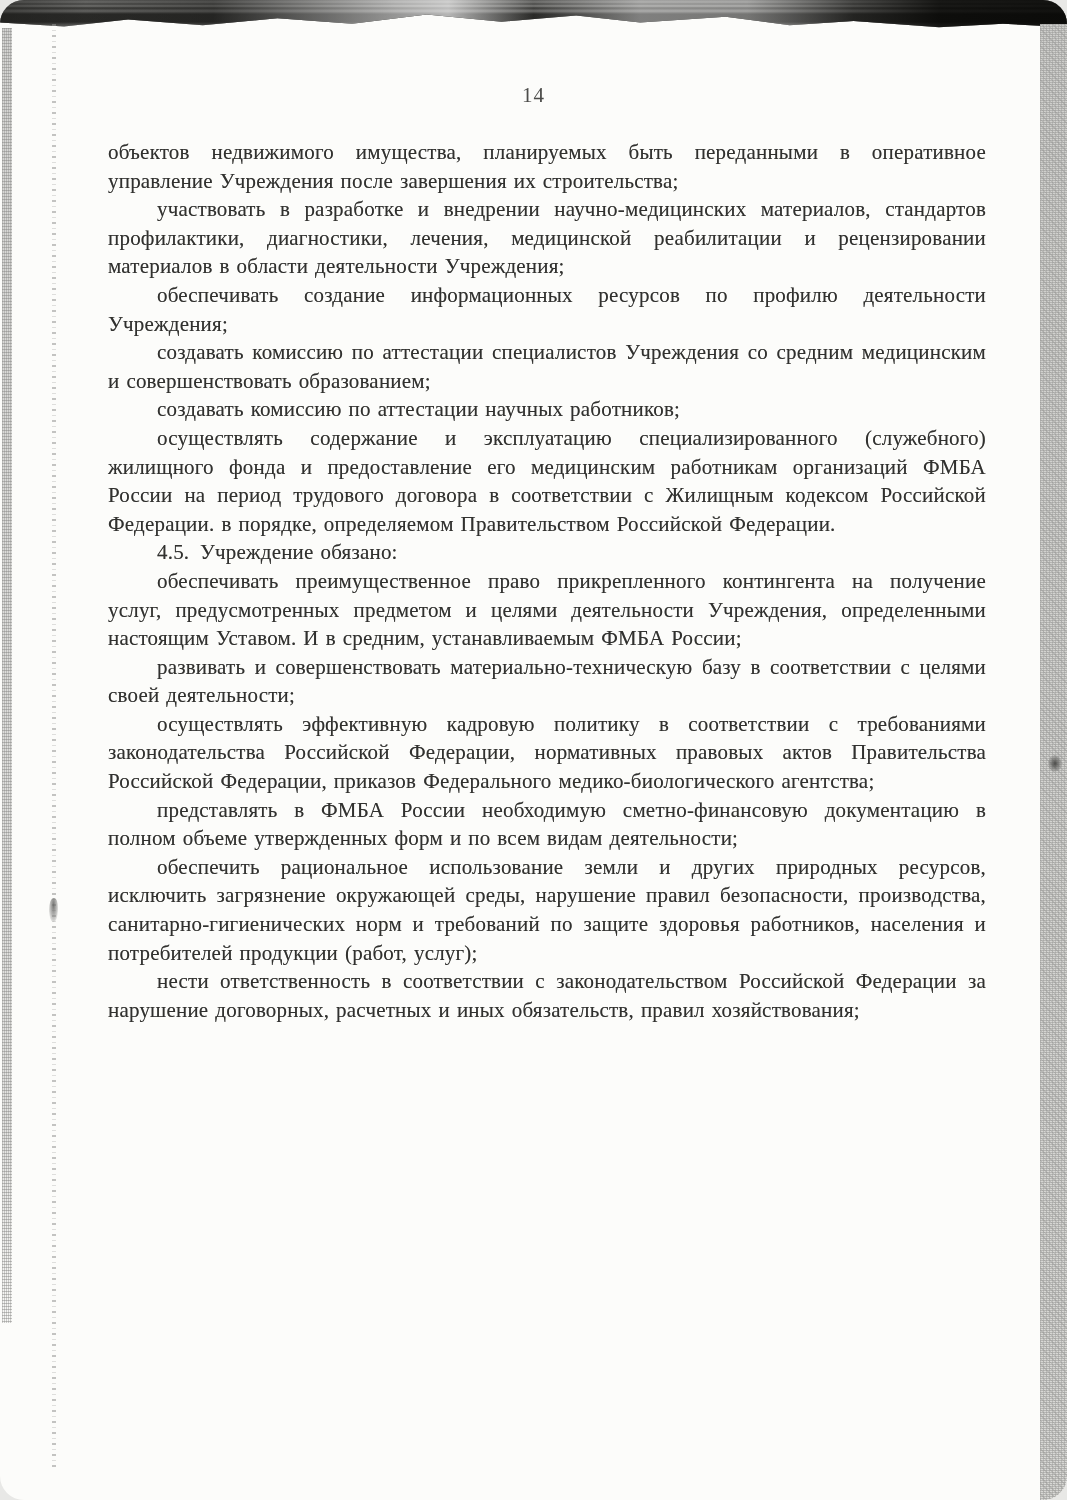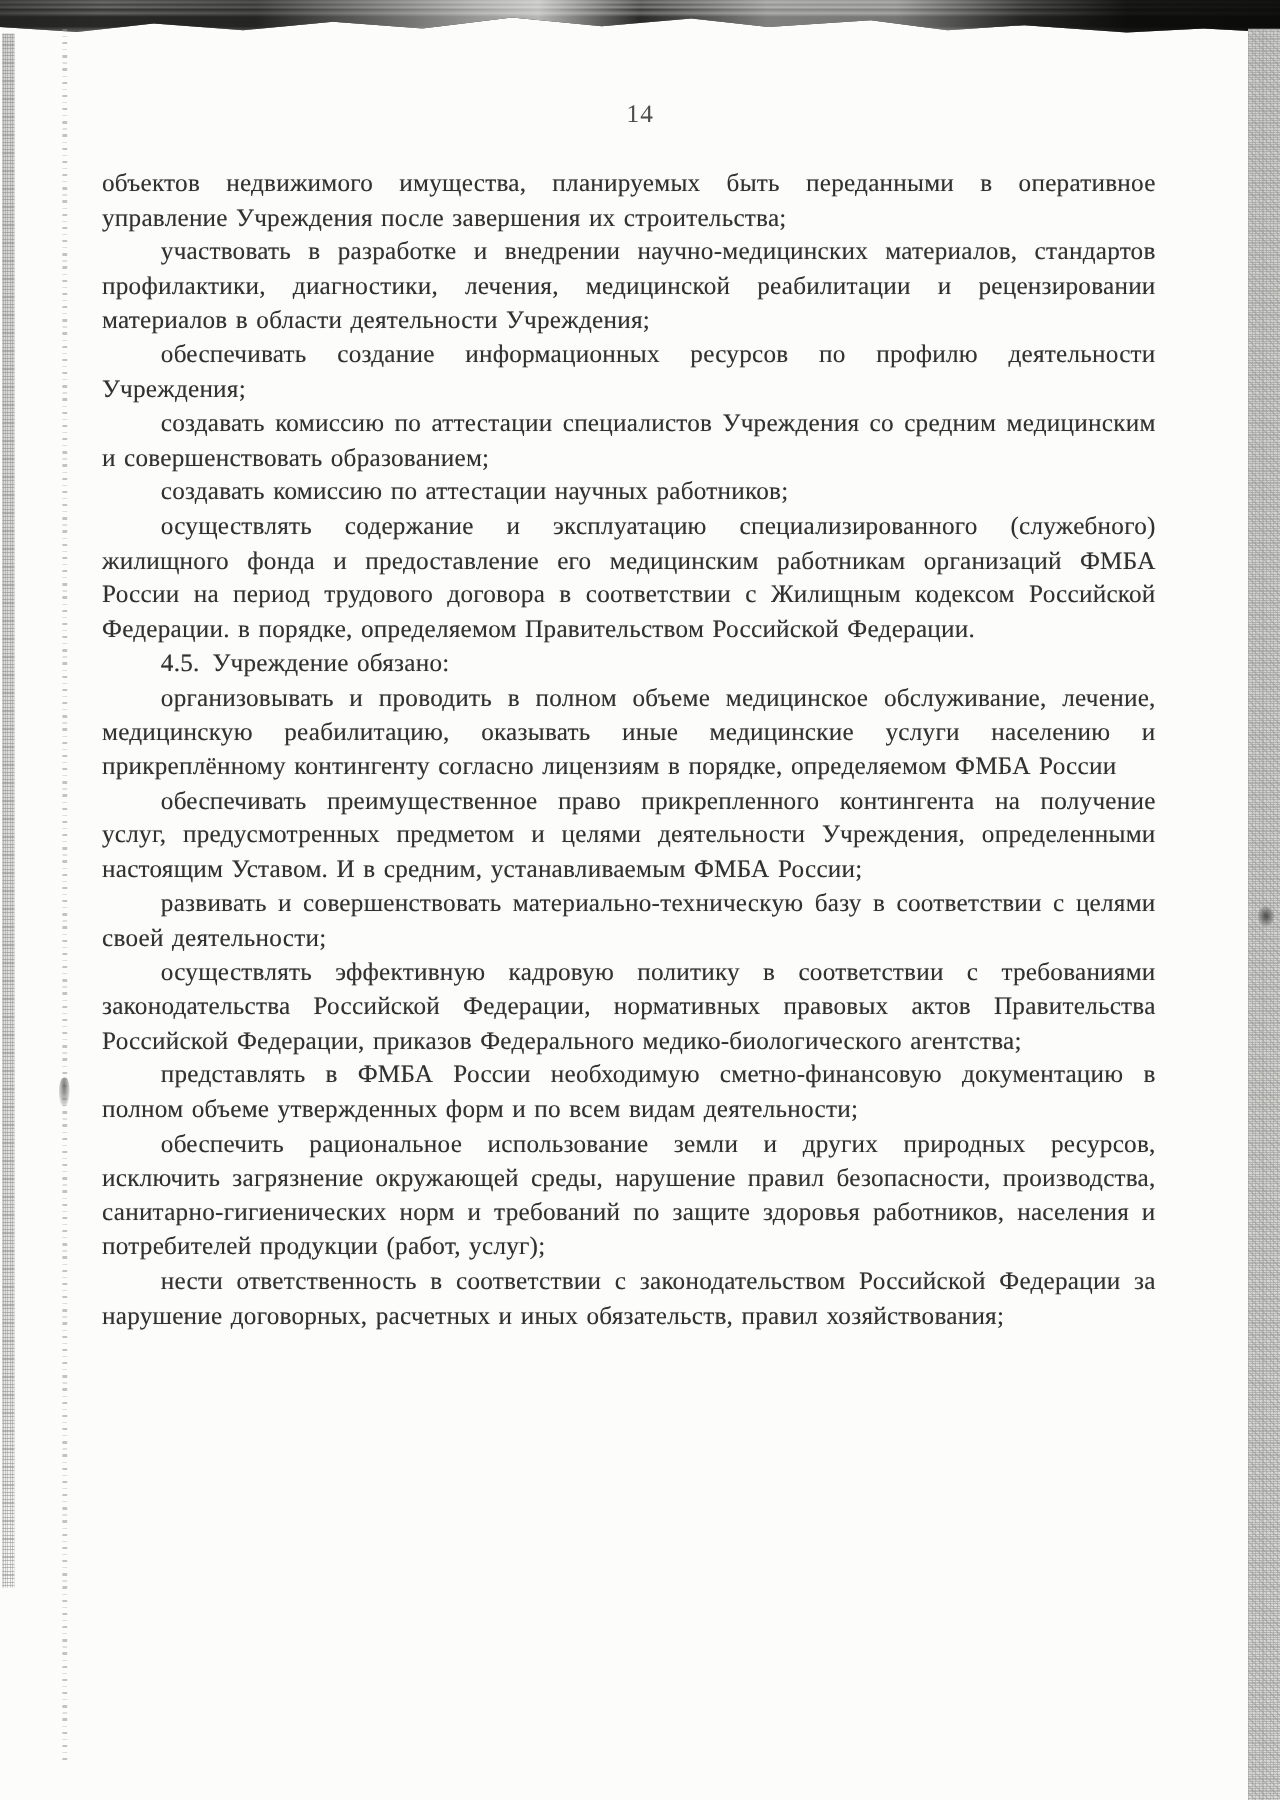--- a/index.html
+++ b/index.html
@@ -8,20 +8,21 @@
     background: #e8e8e6;
   }
   .page {
     position: relative;
     width: 1067px;
     height: 1500px;
     margin: 0 auto;
     background: #fcfcfa;
     overflow: hidden;
     font-family: "Liberation Serif", "DejaVu Serif", serif;
+    border-radius: 24px;
   }
 
   
   .scan-top-band {
     position: absolute;
     top: 0; left: 0;
     width: 1067px; height: 28px;
     background: #6b6b69;
     clip-path: polygon(0% 0%, 100% 0%, 100% 97%, 94% 85%, 88% 97%, 80% 75%,
       74% 90%, 68% 60%, 60% 80%, 54% 55%, 47% 78%, 40% 52%, 33% 85%,
@@ -102,21 +103,21 @@
     position: absolute;
     top: 83px; left: 0;
     width: 1067px;
     text-align: center;
     font-size: 21px;
     color: #4c4c4a;
     letter-spacing: 1px;
   }
   .content {
     position: absolute;
-    left: 85px; top: 138px;
+    left: 108px; top: 138px;
     width: 878px;
     font-size: 21px;
     line-height: 28.6px;
     color: #31312f;
     text-align: justify;
     letter-spacing: 0.2px;
     word-spacing: 1.5px;
     text-shadow: 0 0 0.6px rgba(49,49,47,0.45);
   }
   .content p {
@@ -143,21 +144,20 @@
   <div class="page-number">14</div>
 
   <div class="content">
     <p class="continuation">объектов недвижимого имущества, планируемых быть переданными в оперативное управление Учреждения после завершения их строительства;</p>
     <p>участвовать в разработке и внедрении научно-медицинских материалов, стандартов профилактики, диагностики, лечения, медицинской реабилитации и рецензировании материалов в области деятельности Учреждения;</p>
     <p>обеспечивать создание информационных ресурсов по профилю деятельности Учреждения;</p>
     <p>создавать комиссию по аттестации специалистов Учреждения со средним медицинским и совершенствовать образованием;</p>
     <p>создавать комиссию по аттестации научных работников;</p>
     <p>осуществлять содержание и эксплуатацию специализированного (служебного) жилищного фонда и предоставление его медицинским работникам организаций ФМБА России на период трудового договора в соответствии с Жилищным кодексом Российской Федерации. в порядке, определяемом Правительством Российской Федерации.</p>
     <p>4.5. Учреждение обязано:</p>
-    <p>организовывать и проводить в полном объеме медицинское обслуживание, лечение, медицинскую реабилитацию, оказывать иные медицинские услуги населению и прикреплённому контингенту согласно лицензиям в порядке, определяемом ФМБА России</p>
     <p>обеспечивать преимущественное право прикрепленного контингента на получение услуг, предусмотренных предметом и целями деятельности Учреждения, определенными настоящим Уставом. И в средним, устанавливаемым ФМБА России;</p>
     <p>развивать и совершенствовать материально-техническую базу в соответствии с целями своей деятельности;</p>
     <p>осуществлять эффективную кадровую политику в соответствии с требованиями законодательства Российской Федерации, нормативных правовых актов Правительства Российской Федерации, приказов Федерального медико-биологического агентства;</p>
     <p>представлять в ФМБА России необходимую сметно-финансовую документацию в полном объеме утвержденных форм и по всем видам деятельности;</p>
     <p>обеспечить рациональное использование земли и других природных ресурсов, исключить загрязнение окружающей среды, нарушение правил безопасности, производства, санитарно-гигиенических норм и требований по защите здоровья работников, населения и потребителей продукции (работ, услуг);</p>
     <p>нести ответственность в соответствии с законодательством Российской Федерации за нарушение договорных, расчетных и иных обязательств, правил хозяйствования;</p>
   </div>
 
 </div>
 

